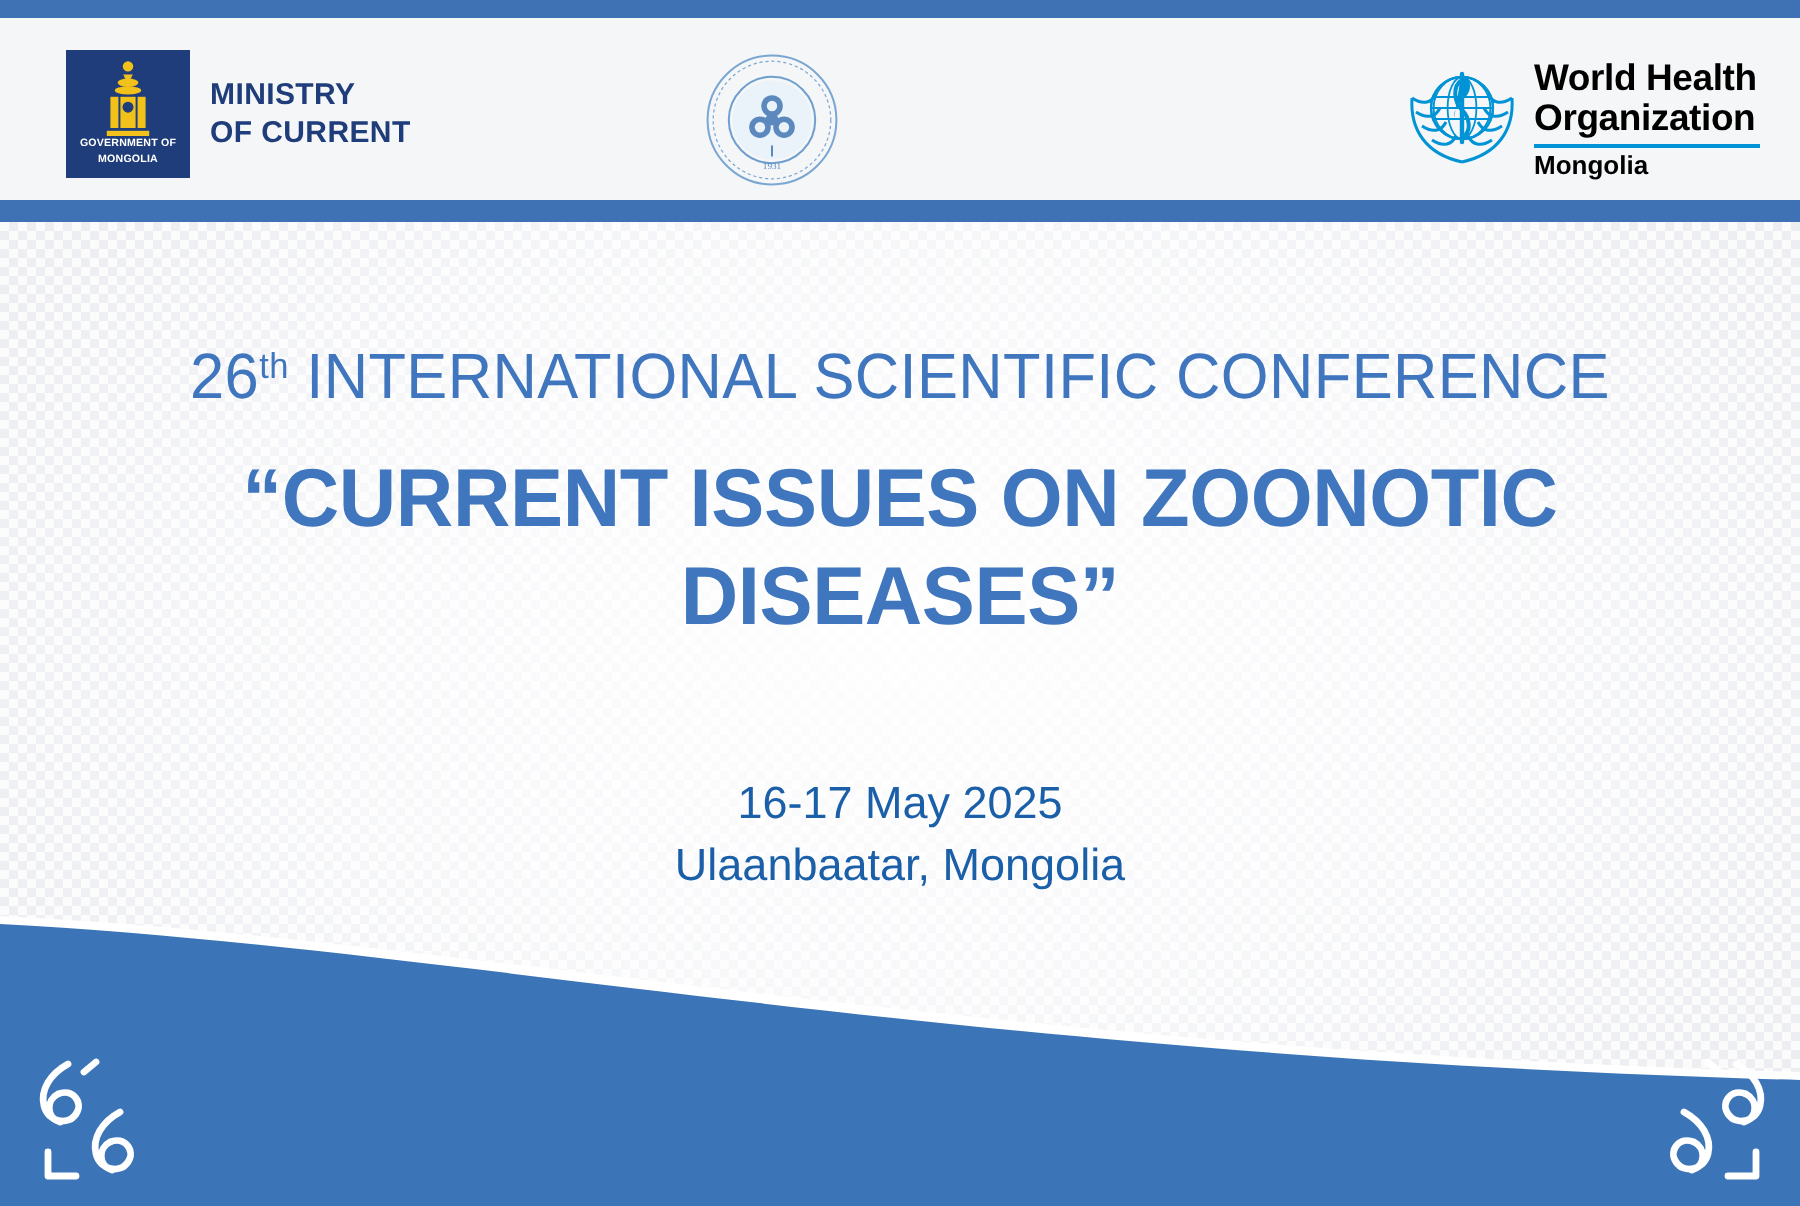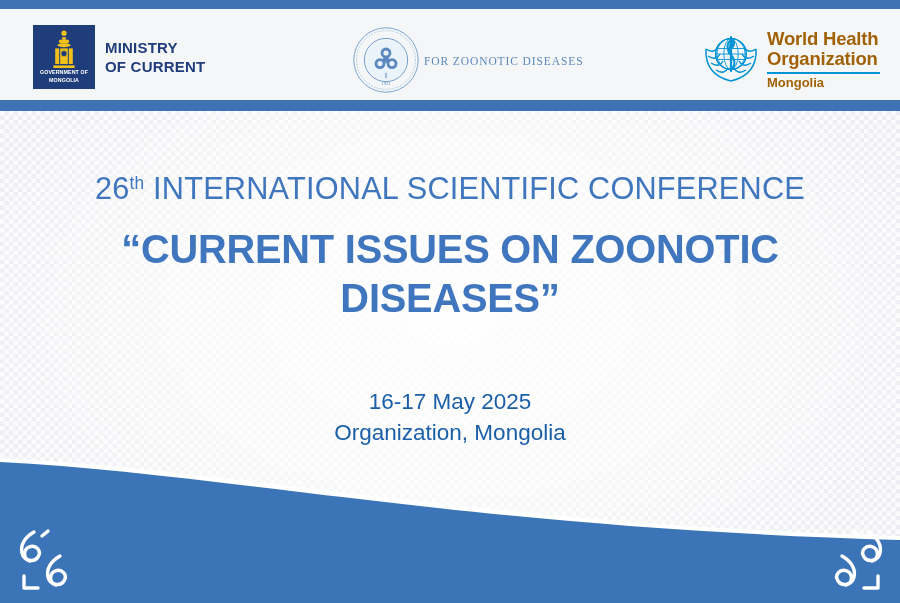--- a/index.html
+++ b/index.html
@@ -120,21 +120,21 @@
     display: flex;
     align-items: flex-start;
   }
   .who-emblem {
     width: 62px;
     height: 58px;
     flex: none;
   }
   .who-text {
     margin-left: 5px;
-    color: #a16207;
+    color: #000000;
   }
   .who-text .wl1,
   .who-text .wl2 {
     display: block;
     font-size: 18.5px;
     font-weight: bold;
     line-height: 20px;
     letter-spacing: -0.2px;
   }
   .who-rule {
@@ -289,21 +289,20 @@
           </g>
           <g fill="#eaf2fa">
             <circle cx="34" cy="27.0" r="2.6"></circle>
             <circle cx="28.0" cy="37.6" r="2.6"></circle>
             <circle cx="40.0" cy="37.6" r="2.6"></circle>
           </g>
           <path d="M34 46.8 L34 52.2" stroke="#5b88bd" stroke-width="1" fill="none"></path>
           <text x="34" y="58.6" text-anchor="middle" fill="#5b88bd" font-family="Liberation Serif, serif" font-size="4.6">1931</text>
         </svg>
         <div class="nczd-name">
-          <span class="l2">FOR ZOONOTIC DISEASES</span>
         </div>
       </div>
 
       <div class="who">
         <svg class="who-emblem" viewBox="0 0 62 58">
           <g fill="none" stroke="#0093d5" stroke-width="1.5">
             <path d="M31 52 C13 48 5 36 6 20"></path>
             <path d="M31 52 C49 48 57 36 56 20"></path>
             <path d="M6 20 C12 24 16 22 18 18"></path>
             <path d="M8 27 C14 31 18 29 20 25"></path>
@@ -347,21 +346,21 @@
   <div class="body-area"></div>
 
   <div class="text-block">
     <div class="conf-line"><span>26</span><span class="ord">th</span>
       <span>INTERNATIONAL SCIENTIFIC CONFERENCE</span></div>
 
     <div class="conf-title">“CURRENT ISSUES ON ZOONOTIC DISEASES”</div>
 
     <div class="meta">
       <div>16-17 May 2025</div>
-      <div>Organization, Mongolia</div>
+      <div>Ulaanbaatar, Mongolia</div>
     </div>
   </div>
 
   <svg class="wave-wrap" viewBox="0 0 900 163" preserveAspectRatio="none">
     <path d="M0 26 C 220 40 470 92 900 104 L900 163 L0 163 Z" fill="#dfe0df"></path>
     <path d="M0 18 C 240 30 480 84 900 96 L900 163 L0 163 Z" fill="#ffffff"></path>
     <path d="M0 22 C 230 34 470 88 900 100 L900 163 L0 163 Z" fill="#3b75b8"></path>
   </svg>
 
   <svg class="orn orn-left" viewBox="0 0 72 66">

